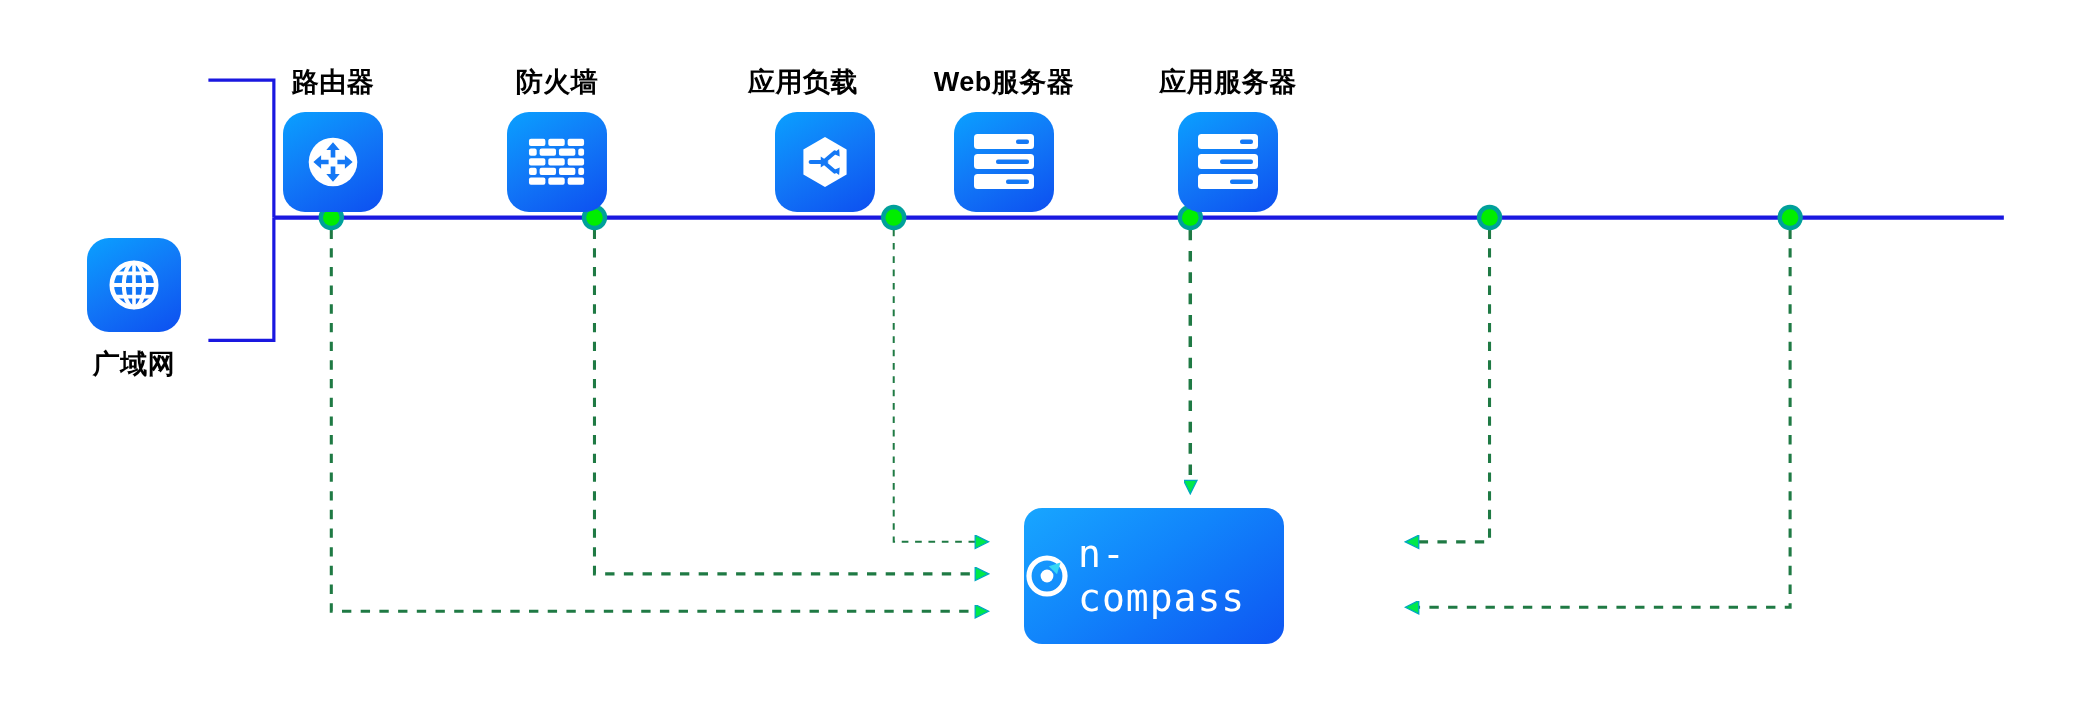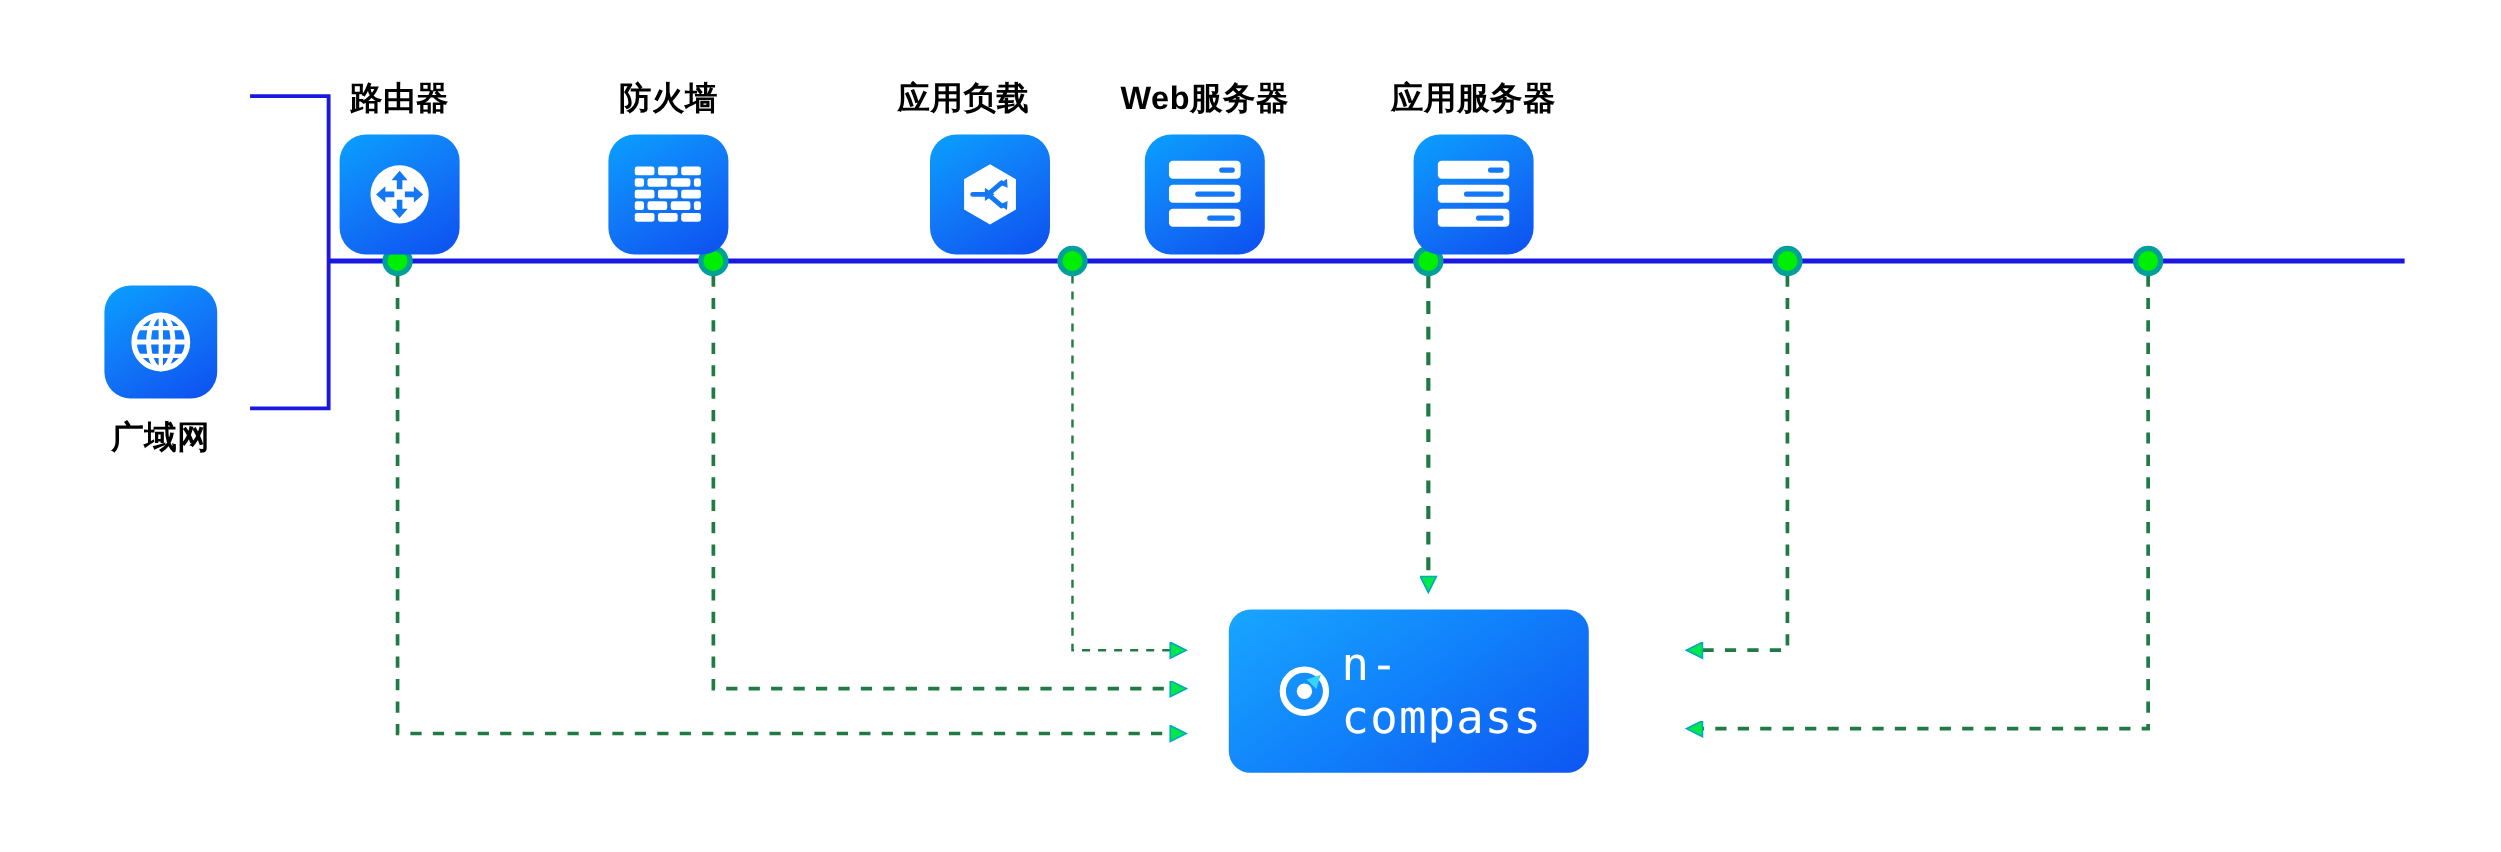--- a/index.html
+++ b/index.html
@@ -14,21 +14,21 @@
   .tile.src{width:94px;height:94px;border-radius:22px;}
   .caption{position:absolute;width:260px;left:50%;transform:translateX(-50%);
            text-align:center;color:#000000;font-weight:700;font-size:27px;
            letter-spacing:.5px;white-space:nowrap;}
   .cap-top{bottom:calc(100% + 12px);}
   .cap-bot{top:calc(100% + 14px);}
 
   
   #oc{position:absolute;width:260px;height:136px;border-radius:18px;
       background:linear-gradient(145deg,#18a6ff 0%,#1184fb 45%,#0e55f2 100%);
-      display:flex;align-items:center;justify-content:center;gap:6px;padding-left:40px;}
+      display:flex;align-items:center;justify-content:center;gap:6px;}
   #oc .mark{width:46px;height:46px;position:relative;flex:0 0 auto;margin-right:2px;}
   #oc .wordmark{color:#fff;font-size:38px;font-weight:400;letter-spacing:1px;
                 font-family:"DejaVu Sans Mono","Liberation Mono",monospace;}
 </style>
 </head>
 <body>
 
 <div id="stage">
 
   <svg id="wires" viewBox="0 0 1560 532" preserveAspectRatio="none">

